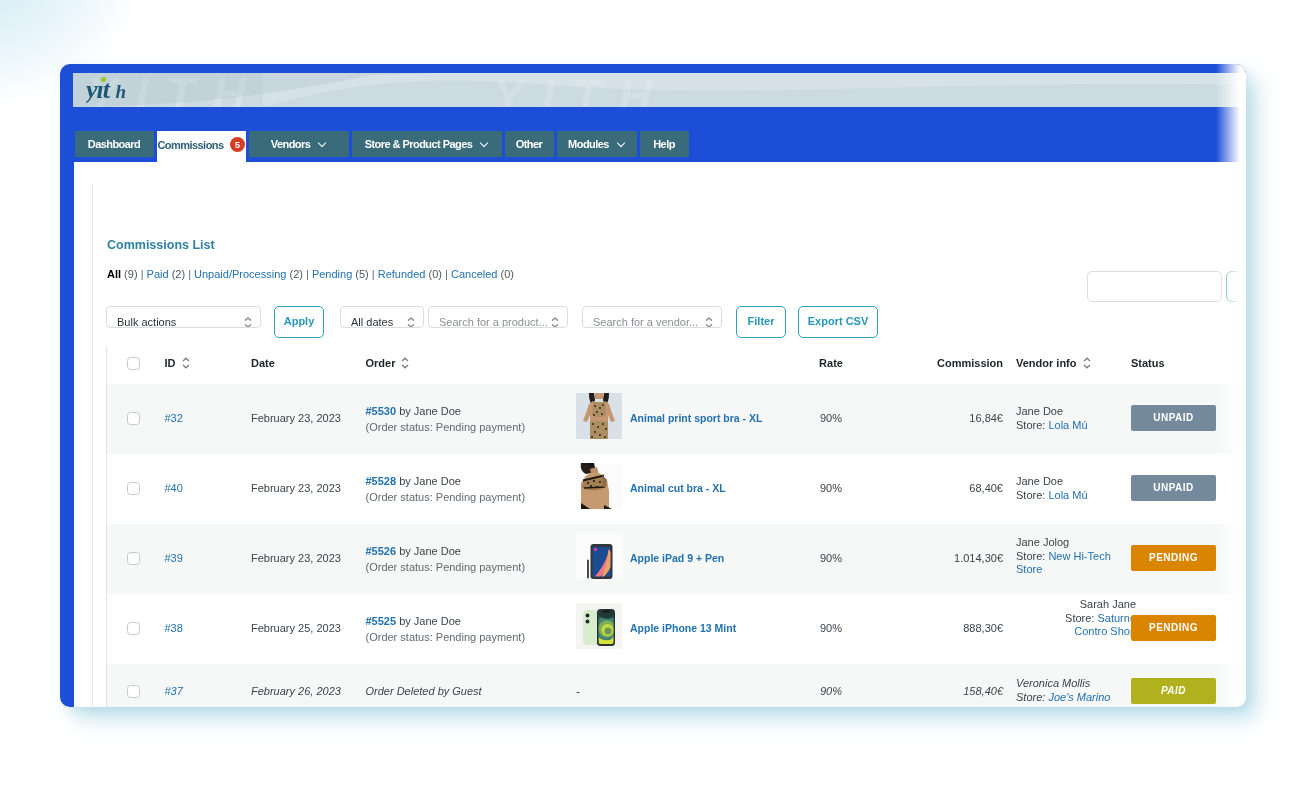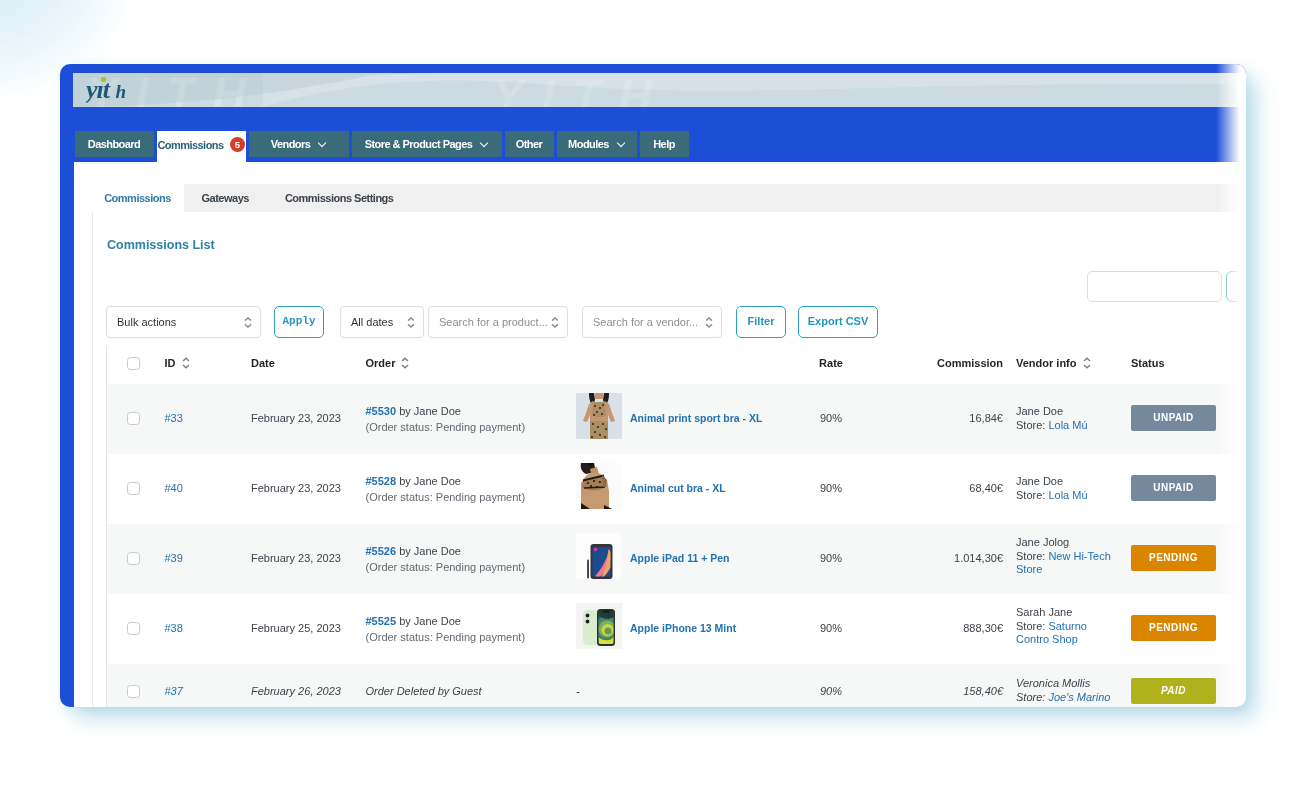--- a/index.html
+++ b/index.html
@@ -30,21 +30,21 @@
 .h1 { position:absolute; left:33px; top:76px; font-size:12.5px; font-weight:bold; color:#2e80a6; }
 .views { position:absolute; left:33px; top:106px; font-size:11px; color:#50575e; }
 .views a { color:#2271b1; text-decoration:none; }
 .views b { color:#000; }
 .views .sep { color:#646970; }
 
 .searchbox { position:absolute; left:1013px; top:109px; width:135px; height:31px; border:1px solid #dcdcde; border-radius:5px; background:#fff; }
 .searchbtn { position:absolute; left:1151.5px; top:109px; width:130px; height:31px; border:1.5px solid #2ea0c4; border-radius:6px; background:#fff; color:#2ea0c4; font-size:11px; font-weight:bold; line-height:28px; text-align:left; padding-left:11px; overflow:hidden; white-space:nowrap; }
 
 .frow { position:absolute; left:32px; top:144px; height:32px; font-size:11px; }
-.sel { position:absolute; top:0; height:32px; background:#fff; border:1px solid #dcdcde; border-radius:4px; line-height:30px; color:#2c3338; padding-left:10px; white-space:nowrap; overflow:hidden; }
+.sel { position:absolute; top:0; height:22px; background:#fff; border:1px solid #dcdcde; border-radius:4px; line-height:30px; color:#2c3338; padding-left:10px; white-space:nowrap; overflow:hidden; }
 .sel.ph { color:#8c8f94; }
 .sel .ud { position:absolute; right:8px; top:10px; line-height:0; }
 .btn { position:absolute; top:0; height:32px; background:#fff; border:1.5px solid #2ea0c4; border-radius:5px; color:#2696bb; font-weight:bold; font-size:11px; line-height:29px; text-align:center; }
 
 .table { position:absolute; left:32px; top:184.5px; right:0; bottom:0; font-size:11px; color:#3c434a; border-left:1px solid #e4e4e5; }
 .vline { position:absolute; left:17.5px; top:22px; bottom:0; width:1px; background:#e9e9ea; }
 .thead { position:absolute; left:0; top:0; right:0; height:38px; font-weight:bold; color:#1d2327; font-size:11px; }
 .row { position:absolute; left:0; right:0; height:70px; }
 .row.alt { background:#f6f7f7; }
 .cb { position:absolute; left:20px; width:13px; height:13px; background:#fff; border:1px solid #c5cace; border-radius:3.5px; }
@@ -83,32 +83,30 @@
         <text x="29.5" y="23" font-family="Liberation Serif" font-style="italic" font-weight="bold" font-size="19" fill="#1d5876">h</text>
         <ellipse cx="17.5" cy="4.5" rx="2.6" ry="2.4" fill="#9fc426"></ellipse>
       </svg>
     </div>
   </div>
   <div class="tabs">
     <span class="t" style="width:79px;">Dashboard</span><span class="t active" style="width:89px;">Commissions<span class="badge">5</span></span><span class="t" style="width:100px;">Vendors<span class="chev"></span></span><span class="t" style="width:150px;">Store &amp; Product Pages<span class="chev"></span></span><span class="t" style="width:49px;">Other</span><span class="t" style="width:80px;">Modules<span class="chev"></span></span><span class="t" style="width:49px;">Help</span>
   </div>
   <div class="panel">
     <div class="vline"></div>
-    <div class="subtabs">
-      <span class="st active">Commissions</span><span class="st">Gateways</span><span class="st">Commissions Settings</span>
-    </div>
     <div class="h1">Commissions List</div>
+    <div class="views"><b>All</b> (9) <span class="sep">|</span> <a class="lnk">Paid</a> (2) <span class="sep">|</span> <a class="lnk">Unpaid/Processing</a> (2) <span class="sep">|</span> <a class="lnk">Pending</a> (5) <span class="sep">|</span> <a class="lnk">Refunded</a> (0) <span class="sep">|</span> <a class="lnk">Canceled</a> (0)</div>
     <div class="searchbox"></div>
     <div class="searchbtn">Search commissions</div>
     <div class="frow">
       <div class="sel" style="left:0; width:155px;">Bulk actions<span class="ud"><svg width="8" height="11" viewBox="0 0 8 11">
               <path d="M1 3.6 L4 1 L7 3.6" fill="none" stroke="#8c8f94" stroke-width="1.4"></path>
               <path d="M1 7.4 L4 10 L7 7.4" fill="none" stroke="#8c8f94" stroke-width="1.4"></path>
             </svg></span></div>
-      <div class="btn" style="left:168px; width:50px;font-family:Liberation Mono, monospace;">Apply</div>
+      <div class="btn" style="left:168px; width:50px;">Apply</div>
       <div class="sel" style="left:234px; width:84px;">All dates<span class="ud"><svg width="8" height="11" viewBox="0 0 8 11">
               <path d="M1 3.6 L4 1 L7 3.6" fill="none" stroke="#8c8f94" stroke-width="1.4"></path>
               <path d="M1 7.4 L4 10 L7 7.4" fill="none" stroke="#8c8f94" stroke-width="1.4"></path>
             </svg></span></div>
       <div class="sel ph" style="left:322px; width:140px;">Search for a product...<span class="ud"><svg width="8" height="11" viewBox="0 0 8 11">
               <path d="M1 3.6 L4 1 L7 3.6" fill="none" stroke="#8c8f94" stroke-width="1.4"></path>
               <path d="M1 7.4 L4 10 L7 7.4" fill="none" stroke="#8c8f94" stroke-width="1.4"></path>
             </svg></span></div>
       <div class="sel ph" style="left:476px; width:140px;">Search for a vendor...<span class="ud"><svg width="8" height="11" viewBox="0 0 8 11">
               <path d="M1 3.6 L4 1 L7 3.6" fill="none" stroke="#8c8f94" stroke-width="1.4"></path>
@@ -133,21 +131,21 @@
         <span class="col-rate" style="top:11px;">Rate</span>
         <span class="col-comm" style="top:11px;">Commission</span>
         <span class="col-vend" style="top:11px;">Vendor info<span class="sort"><svg width="8" height="12" viewBox="0 0 8 12">
                 <path d="M1 4 L4 1.2 L7 4" fill="none" stroke="#787c82" stroke-width="1.3"></path>
                 <path d="M1 8 L4 10.8 L7 8" fill="none" stroke="#787c82" stroke-width="1.3"></path>
               </svg></span></span>
         <span style="position:absolute; left:1024px; top:11px;">Status</span>
       </div>
       <div class="row alt" style="top:38px;">
           <span class="cb" style="top:28px;"></span>
-          <span class="col-id" style="top:28px;"><a class="lnk">#33</a></span>
+          <span class="col-id" style="top:28px;"><a class="lnk">#32</a></span>
           <span class="col-date" style="top:28px;">February 23, 2023</span>
           <div class="col-order" style="top:21px;"><a class="lnk" style="font-weight:bold;">#5530</a> by Jane Doe<div class="small" style="margin-top:4px;">(Order status: Pending payment)</div></div>
           <span class="col-thumb" style="top:9px;"><svg width="46" height="46" viewBox="0 0 46 46">
               <rect width="46" height="46" fill="#d9e0e7"></rect>
               <path d="M19 0 L27 0 L27 6 L19 6 Z" fill="#c49772"></path>
               <path d="M13 0 C13 6 14 10 17 12 L19 7 L18 0 Z" fill="#221c1a"></path>
               <path d="M33 0 C33 6 32 10 29 12 L27 7 L28 0 Z" fill="#221c1a"></path>
               <path d="M17 8 C20 11 26 11 29 8 L33 11 L36 20 L39 28 L35 29 L32 22 L32 46 L14 46 L14 22 L11 29 L7 28 L10 20 L13 11 Z" fill="#c49772"></path>
               <path d="M17 9 L29 9 L30 22 C25 25 21 25 16 22 Z" fill="#ab8e62"></path>
               <path d="M14 28 L32 28 L32 46 L14 46 Z" fill="#ab8e62"></path>
@@ -209,21 +207,21 @@
           <div class="col-order" style="top:21px;"><a class="lnk" style="font-weight:bold;">#5526</a> by Jane Doe<div class="small" style="margin-top:4px;">(Order status: Pending payment)</div></div>
           <span class="col-thumb" style="top:9px;"><svg width="46" height="46" viewBox="0 0 46 46">
               <rect width="46" height="46" fill="#fcfcfc"></rect>
               <rect x="11" y="26.5" width="2" height="19" rx="1" fill="#4a4a52"></rect>
               <rect x="14.5" y="11" width="22" height="35" rx="3" fill="#33343c"></rect>
               <rect x="16.5" y="14" width="18" height="29.5" fill="#1c4c90"></rect>
               <path d="M19 43.5 C25.5 36 30.5 27 33.5 16 L34.5 25 C32.5 34 27.5 40.5 24.5 43.5 Z" fill="#f2758c"></path>
               <path d="M32.5 16 L34.5 19 L34.5 34 C33 38 30 41.5 28 43.5 L25.5 43.5 C29.5 36.5 31.5 26 32.5 16 Z" fill="#f0a265"></path>
               <circle cx="19.5" cy="16.5" r="1.7" fill="#e037a5"></circle>
             </svg></span>
-          <span class="col-prod" style="top:28px;"><a class="lnk">Apple iPad 11 + Pen</a></span>
+          <span class="col-prod" style="top:28px;"><a class="lnk">Apple iPad 9 + Pen</a></span>
           <span class="col-rate" style="top:28px;">90%</span>
           <span class="col-comm" style="top:28px;">1.014,30€</span>
           <div class="col-vend" style="top:12px;">Jane Jolog<br>Store: <a class="lnk">New Hi-Tech<br>Store</a></div>
           <span class="col-stat st-pending" style="top:21px;">PENDING</span>
         </div>
       <div class="row" style="top:248px;">
           <span class="cb" style="top:28px;"></span>
           <span class="col-id" style="top:28px;"><a class="lnk">#38</a></span>
           <span class="col-date" style="top:28px;">February 25, 2023</span>
           <div class="col-order" style="top:21px;"><a class="lnk" style="font-weight:bold;">#5525</a> by Jane Doe<div class="small" style="margin-top:4px;">(Order status: Pending payment)</div></div>
@@ -245,21 +243,21 @@
                 <circle cx="31.5" cy="27" r="6" fill="#c3d845"></circle>
                 <circle cx="32" cy="28" r="3.5" fill="#6c9455"></circle>
                 <path d="M22.5 34 C28 39 36 38 38 33 L38 41 L22.5 41 Z" fill="#d8e23e"></path>
                 <path d="M22.5 8 L37.5 8 L37.5 14 C32 17 26 16 22.5 12 Z" fill="#1f3a38"></path>
               </g>
               <rect x="26.5" y="7.2" width="7" height="2.6" rx="1.3" fill="#161d1b"></rect>
             </svg></span>
           <span class="col-prod" style="top:28px;"><a class="lnk">Apple iPhone 13 Mint</a></span>
           <span class="col-rate" style="top:28px;">90%</span>
           <span class="col-comm" style="top:28px;">888,30€</span>
-          <div class="col-vend" style="top:12px;">Sarah Jane<br>Store: <a class="lnk">Saturno<br>Contro Shop</a></div>
+          <div class="col-vend" style="top:4px;text-align:right;">Sarah Jane<br>Store: <a class="lnk">Saturno<br>Contro Shop</a></div>
           <span class="col-stat st-pending" style="top:21px;">PENDING</span>
         </div>
       <div class="row alt" style="top:318px; height:42.5px;font-style:italic;">
           <span class="cb" style="top:21px;"></span>
           <span class="col-id" style="top:21px;"><a class="lnk">#37</a></span>
           <span class="col-date" style="top:21px;">February 26, 2023</span>
           <span class="col-order" style="top:21px;">Order Deleted by Guest</span>
           <span style="position:absolute; left:469px; top:21px;">-</span>
           <span class="col-rate" style="top:21px;">90%</span>
           <span class="col-comm" style="top:21px;">158,40€</span>

